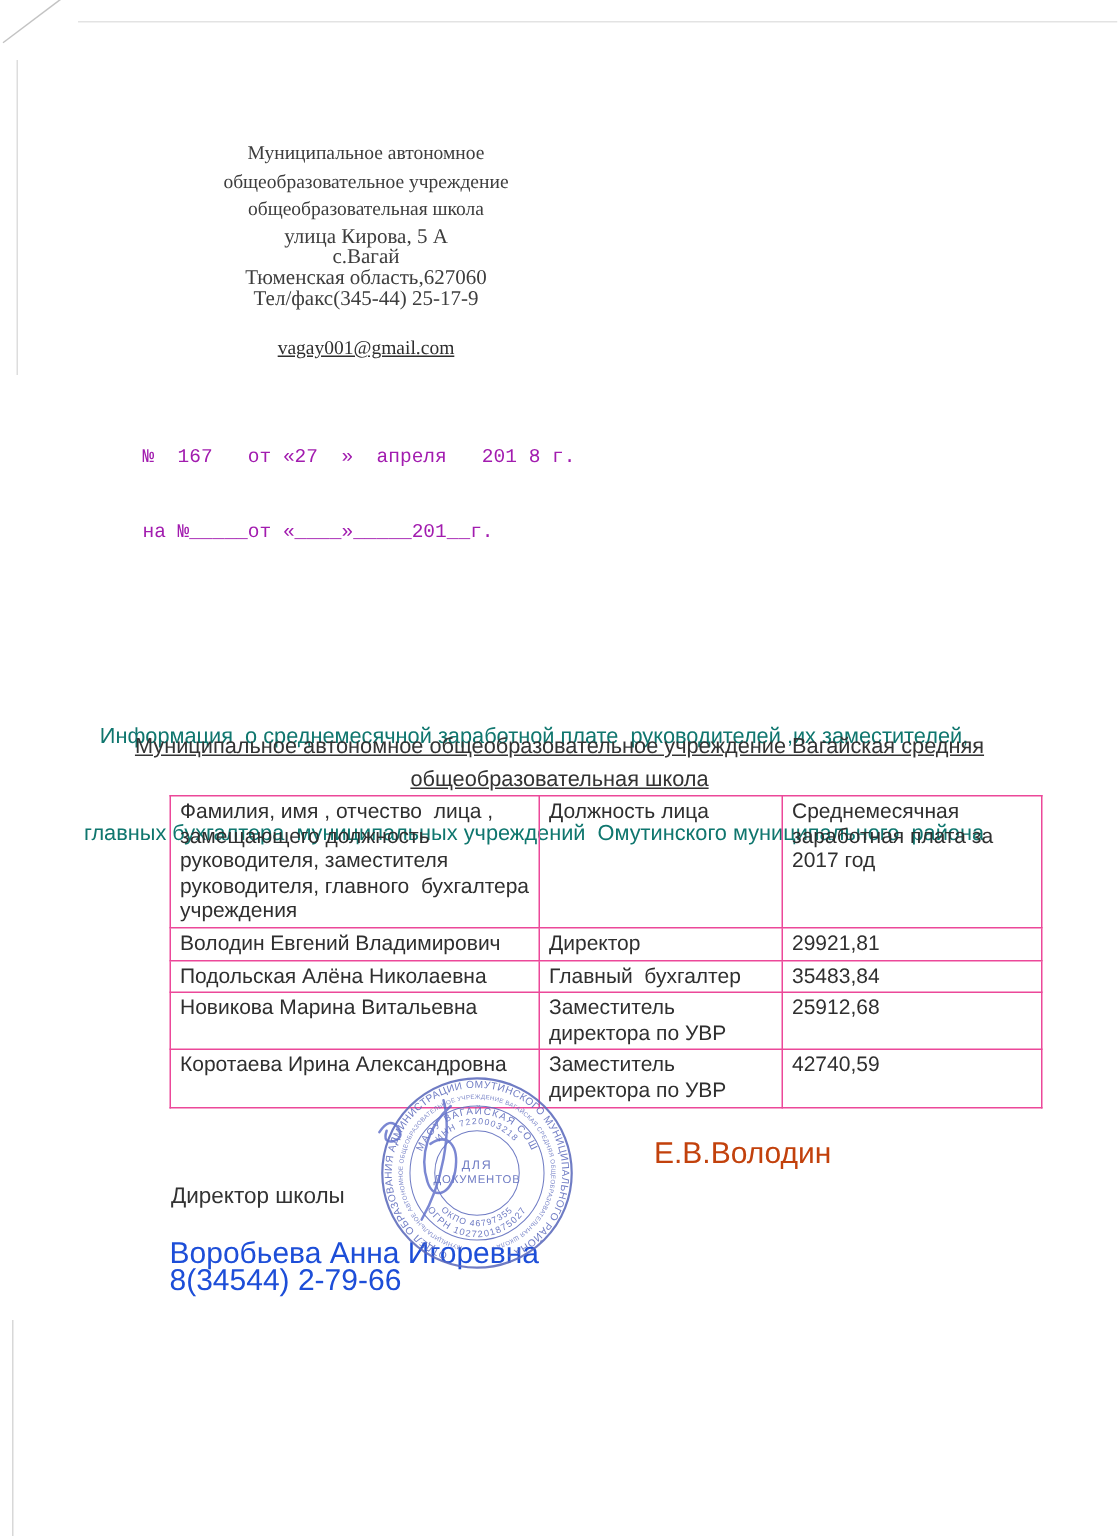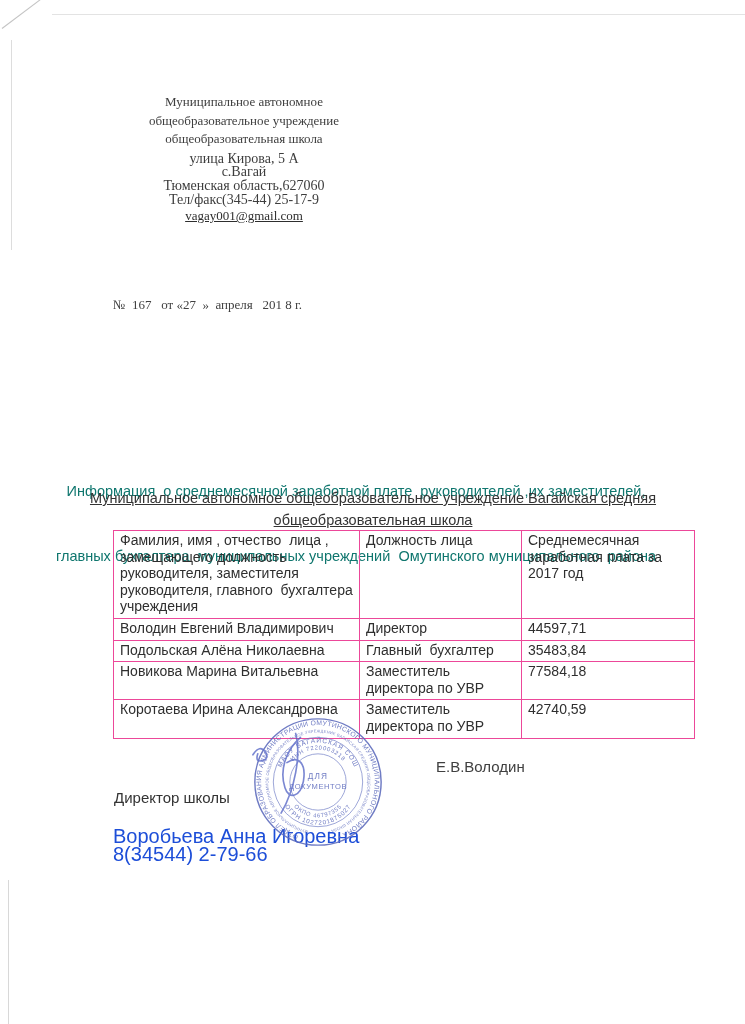--- a/index.html
+++ b/index.html
@@ -15,42 +15,42 @@
   .edge-diag{left:2px;top:28px;width:64px;height:1px;transform:rotate(-37deg);transform-origin:left center;background:#c3c3c3;}
   .edge-top{left:52px;top:14px;width:693px;height:1px;background:#e3e3e3;}
   .edge-left-a{left:11px;top:40px;width:1px;height:210px;background:#dddddd;}
   .edge-left-b{left:8px;top:880px;width:1px;height:144px;background:#d8d8d8;}
 
   
   .letterhead{position:absolute;left:95px;top:93px;width:298px;text-align:center;color:#3d3d3d;}
   .org-line{font-size:13px;line-height:18.6px;}
   .addr-line{font-size:14px;line-height:13.6px;}
   .addr-block{margin-top:3px;}
-  .email{display:inline-block;margin-top:2px;font-size:13px;text-decoration:underline;color:#2e2e2e;}
+  .email{display:inline-block;margin-top:18px;font-size:13px;text-decoration:underline;color:#2e2e2e;}
 
   
-  .ref{position:absolute;left:113px;top:264px;font-size:13px;line-height:16.5px;color:#404040;white-space:pre-wrap;}
+  .ref{position:absolute;left:95px;top:264px;font-size:13px;line-height:16.5px;color:#a21caf;white-space:pre-wrap;font-family:Liberation Mono, monospace;}
 
   
   .subject{position:absolute;left:38px;top:438px;width:636px;text-align:center;
     font-size:14.5px;line-height:21.5px;color:#0f766e;white-space:pre-wrap;}
   .org-heading{position:absolute;left:55px;top:488px;width:636px;text-align:center;
     font-size:14.5px;line-height:21.5px;color:#333;}
   .org-heading .u{text-decoration:underline;}
 
   
   .doc-table{position:absolute;left:113px;top:530px;width:581px;border-collapse:collapse;
     table-layout:fixed;font-size:14px;color:#2f2f2f;}
   .doc-table td{border:1px solid #ec4899;padding:1px 5px 3px 6px;vertical-align:top;
     line-height:16.6px;white-space:pre-wrap;word-wrap:break-word;}
   .doc-table tr.hdr td{height:74px;}
 
   
   .sig-role{position:absolute;left:114px;top:757px;font-size:15px;color:#333;margin-top:32px;}
-  .sig-name{position:absolute;left:436px;top:758px;font-size:15px;color:#404040;}
+  .sig-name{position:absolute;left:436px;top:758px;font-size:20px;color:#c2410c;}
   .contact{position:absolute;left:113px;top:827px;font-size:20px;line-height:18px;color:#1d4ed8;}
 
   
   .stamp{position:absolute;left:250px;top:714px;width:136px;height:136px;opacity:0.88;}
 </style>
 </head>
 <body>
 
 <div class="edge edge-diag"></div>
 <div class="edge edge-top"></div>
@@ -65,20 +65,21 @@
     <div class="addr-line">улица Кирова, 5 А</div>
     <div class="addr-line">с.Вагай</div>
     <div class="addr-line">Тюменская область,627060</div>
     <div class="addr-line">Тел/факс(345-44) 25-17-9</div>
     <div><span class="email">vagay001@gmail.com</span></div>
   </div>
 </div>
 
 <div class="ref serif">
   <div>№  167   от «27  »  апреля   201 8 г.</div>
+  <div>на №_____от «____»_____201__г.</div>
 </div>
 
 <div class="subject">
   <div>Информация  о среднемесячной заработной плате  руководителей ,их заместителей,</div>
   <div>главных бухгалтера  муниципальных учреждений  Омутинского муниципального  района</div>
 </div>
 
 <div class="org-heading">
   <div><span class="u">Муниципальное автономное общеобразовательное учреждение Вагайская средняя</span></div>
   <div><span class="u">общеобразовательная школа</span></div>
@@ -92,31 +93,31 @@
     </colgroup>
   <tbody>
     <tr class="hdr">
       <td>Фамилия, имя , отчество  лица , замещающего должность руководителя, заместителя руководителя, главного  бухгалтера учреждения</td>
       <td>Должность лица</td>
       <td>Среднемесячная заработная плата за 2017 год</td>
     </tr>
     <tr>
       <td>Володин Евгений Владимирович</td>
       <td>Директор</td>
-      <td>44597,71</td>
+      <td>29921,81</td>
     </tr>
     <tr>
       <td>Подольская Алёна Николаевна</td>
       <td>Главный  бухгалтер</td>
       <td>35483,84</td>
     </tr>
     <tr>
       <td>Новикова Марина Витальевна</td>
       <td>Заместитель директора по УВР</td>
-      <td>77584,18</td>
+      <td>25912,68</td>
     </tr>
     <tr>
       <td>Коротаева Ирина Александровна</td>
       <td>Заместитель директора по УВР</td>
       <td>42740,59</td>
     </tr>
   </tbody>
 </table>
 
 <div class="sig-role">Директор школы</div>

